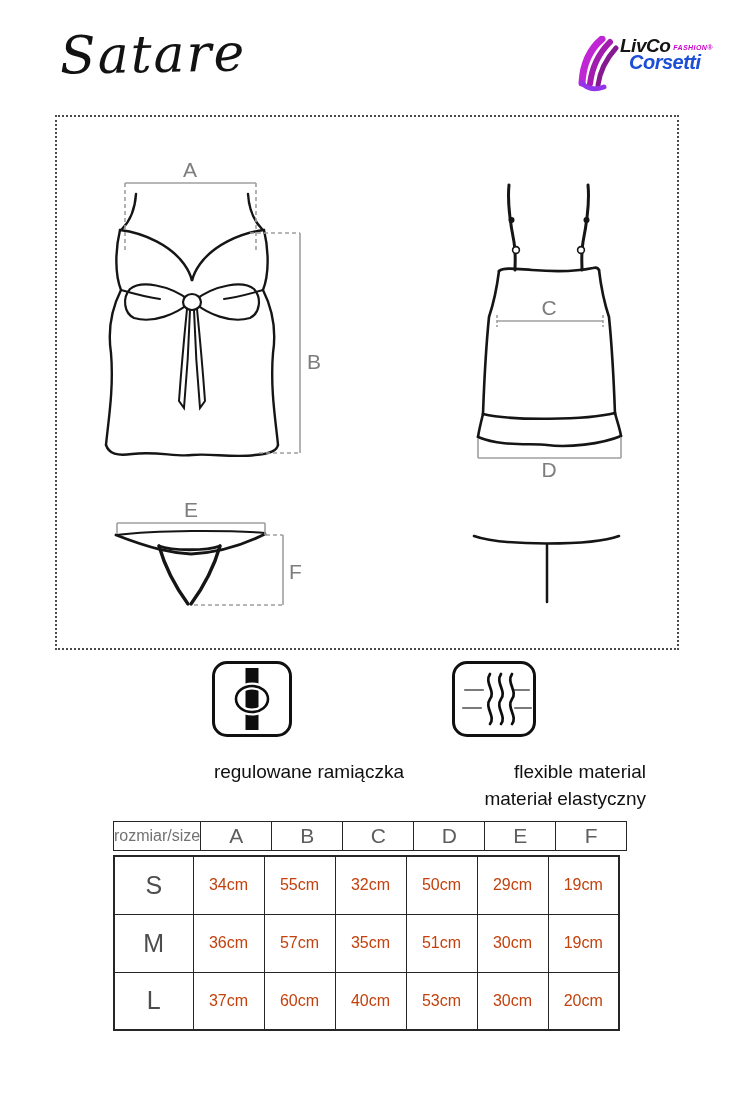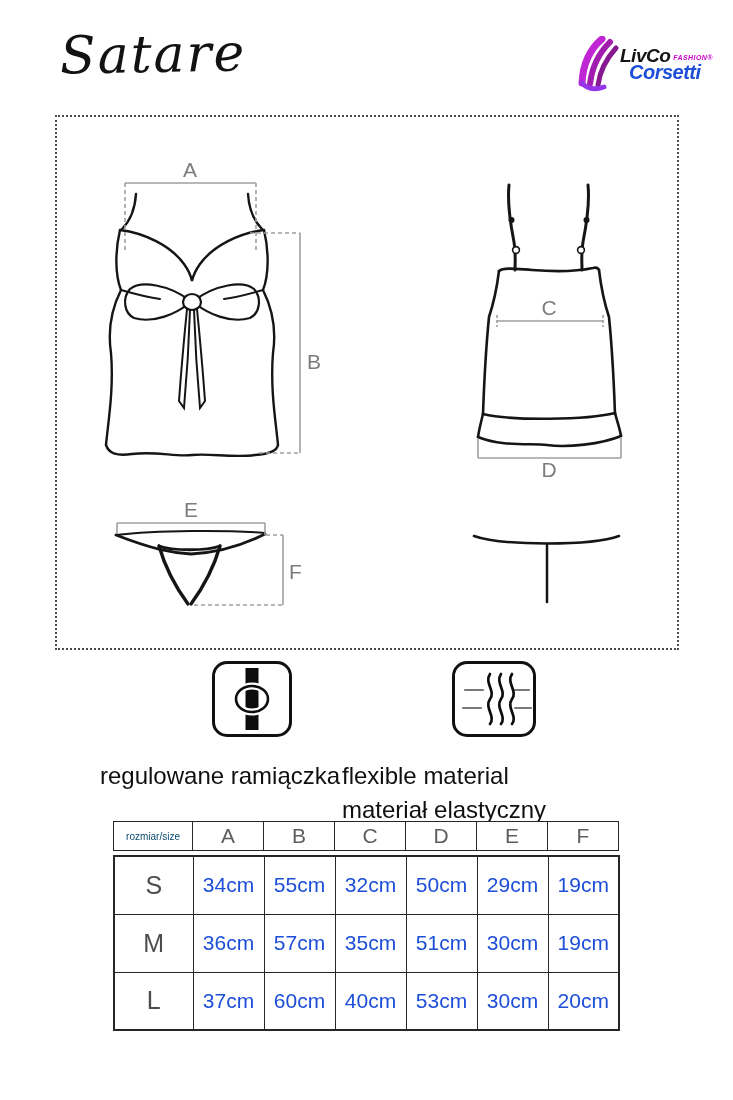--- a/index.html
+++ b/index.html
@@ -3,55 +3,55 @@
 <meta charset="utf-8">
 <style>
   * { margin:0; padding:0; box-sizing:border-box; }
   html,body { background:#ffffff; }
   body { width:733px; height:1100px; font-family:"Liberation Sans", sans-serif; }
   .page { position:relative; width:733px; height:1100px; background:#fff; overflow:hidden; }
 
   
   .title { position:absolute; left:60px; top:24px; font-family:"DejaVu Serif", serif;
            font-style:italic; font-size:52px; color:#121212; letter-spacing:2px; transform:rotate(-1deg); }
-  .logo { position:absolute; left:577px; top:36px; display:flex; align-items:center; }
+  .logo { position:absolute; left:577px; top:36px; display:flex; align-items:flex-start; }
   .logo-text { display:flex; flex-direction:column; line-height:1; margin-left:1px; }
   .logo-row1 { display:flex; align-items:flex-end; }
   .brand-top { font-size:19px; font-weight:bold; font-style:italic; color:#141414; letter-spacing:-0.5px; }
   .brand-fashion { font-size:7px; font-weight:bold; font-style:italic; color:#cc00cc;
                    margin-left:3px; padding-bottom:4px; letter-spacing:0.4px; }
   .brand-bottom { font-size:20px; font-weight:bold; font-style:italic; color:#1d4ed8;
                   margin-top:-3px; margin-left:9px; letter-spacing:-0.5px; }
 
   
   .diagram-box { position:absolute; left:55px; top:115px; width:624px; height:535px;
                  border:2px dotted #4b4b4b; }
   .diagram-box svg { display:block; }
   .dim-label { font-size:21px; fill:#7d7d7d; font-family:"Liberation Sans", sans-serif; }
 
   
   .feature-icon { position:absolute; border:3px solid #101010; border-radius:15px; background:#fff; }
   #icon-straps  { left:212px; top:661px; width:80px; height:76px; }
   #icon-elastic { left:452px; top:661px; width:84px; height:76px; }
 
   
-  .caption { position:absolute; text-align:left; font-size:24px; color:#101010; line-height:1.4; }
+  .caption { position:absolute; text-align:right; font-size:19px; color:#101010; line-height:1.4; }
   #caption-straps  { left:100px; top:759px; width:304px; }
   #caption-elastic { left:342px; top:759px; width:304px; }
 
   
   table { border-collapse:collapse; table-layout:fixed; background:#fff; }
   .t-head { position:absolute; left:113px; top:821px; }
   .t-head td { border:1.5px solid #262626; text-align:center; vertical-align:middle; height:29px; }
-  .t-head .size-col { width:79px; font-size:10px; color:#0c4a6e; }
+  .t-head .size-col { width:79px; font-size:16px; color:#737373; }
   .t-head .dim-col  { width:71px; font-size:21px; color:#5e5e5e; }
   .t-body { position:absolute; left:113px; top:855px; border:2px solid #262626; }
   .t-body td { border:1.2px solid #262626; text-align:center; vertical-align:middle; height:58px; }
   .t-body .size-cell { width:79px; font-size:25px; color:#4d4d4d; }
-  .t-body .val-cell  { width:71px; font-size:21px; color:#1d4ed8; }
+  .t-body .val-cell  { width:71px; font-size:16px; color:#c2410c; }
 </style>
 </head>
 <body>
 
 <div class="page">
 
   <div class="title">Satare</div>
 
   <div class="logo">
     <svg width="42" height="56" viewBox="0 0 42 56">

